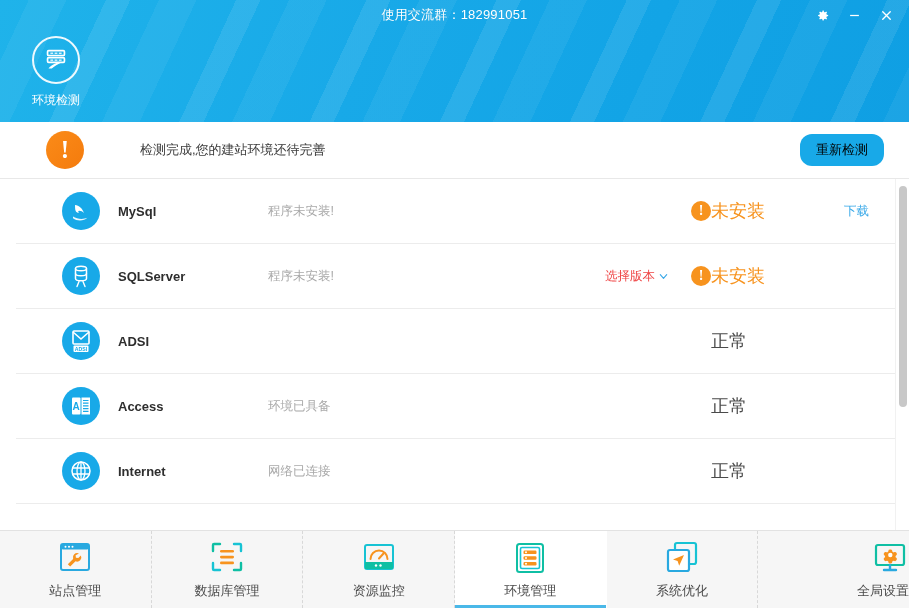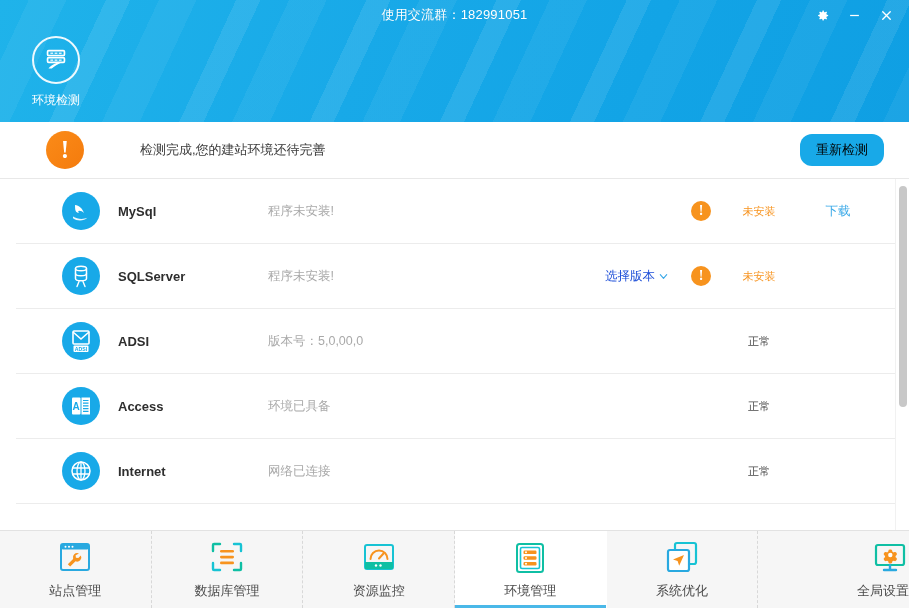--- a/index.html
+++ b/index.html
@@ -95,35 +95,35 @@
     padding: 0 0 0 46px; border-bottom: 1px solid #ececec; background: #fff;
   }
   .row-icon { width: 38px; height: 38px; flex: 0 0 38px; }
   .row-name {
     margin-left: 18px; width: 150px; flex: 0 0 150px;
     font-size: 13px; font-weight: bold; color: #2e2e2e;
   }
   .row-desc { width: 290px; flex: 0 0 290px; font-size: 12.5px; color: #a9a9a9; }
   .row-actions { margin-left: auto; display: flex; align-items: center; padding-right: 26px; }
   .ver-select {
-    font-size: 12.5px; color: #1d4ed8; cursor: pointer; display: inline-flex;
+    font-size: 12.5px; color: #ef4444; cursor: pointer; display: inline-flex;
     align-items: center; gap: 3px; margin-right: 22px;
   }
   .warn-dot {
     width: 20px; height: 20px; border-radius: 50%; background: #f7931e;
     display: inline-flex; align-items: center; justify-content: center;
     color: #fff; font-size: 14px; font-weight: bold; line-height: 1;
     font-family: "Liberation Serif", serif; flex: 0 0 20px;
   }
   .state {
-    width: 96px; text-align: center; font-size: 11px;
+    width: 96px; text-align: left; font-size: 18px;
   }
   .state.bad { color: #f7931e; }
   .state.ok  { color: #4a4a4a; }
-  .dl-link { width: 62px; text-align: center; font-size: 12.5px; color: #3aa9e8; cursor: pointer; }
+  .dl-link { width: 62px; text-align: right; font-size: 12.5px; color: #3aa9e8; cursor: pointer; }
   .state-spacer { width: 62px; }
 
   
   .scrollbar {
     position: absolute; top: 0; right: 0; width: 14px; height: 100%;
     background: #ffffff; border-left: 1px solid #f1f1f1;
   }
   .scroll-thumb {
     position: absolute; left: 3px; width: 8px; border-radius: 4px;
     background: #c8c8c8; cursor: pointer;
@@ -245,21 +245,20 @@
   </div>
   <div class="row">
     <div class="row-icon"><svg viewBox="0 0 38 38" width="38" height="38">
               <circle cx="19" cy="19" r="19" fill="#18a9e8"></circle>
        <rect x="11" y="9" width="16" height="13" rx="1" fill="none" stroke="#fff" stroke-width="1.6"></rect>
        <path d="M11 10l8 7 8-7" fill="none" stroke="#fff" stroke-width="1.6"></path>
        <rect x="11.5" y="23.5" width="15" height="6.5" rx="1" fill="#fff"></rect>
        <text x="19" y="28.6" font-size="5.2" font-family="Liberation Sans, sans-serif" font-weight="bold" fill="#18a9e8" text-anchor="middle">ADSI</text>
             </svg></div>
     <div class="row-name">ADSI</div>
-    <div class="row-desc">版本号：5,0,00,0</div>
     <div class="row-actions">
 
       <span style="width:20px;flex:0 0 20px;"></span>
       <span class="state ok">正常</span>
       <span class="state-spacer"></span>
     </div>
   </div>
   <div class="row">
     <div class="row-icon"><svg viewBox="0 0 38 38" width="38" height="38">
               <circle cx="19" cy="19" r="19" fill="#18a9e8"></circle>

